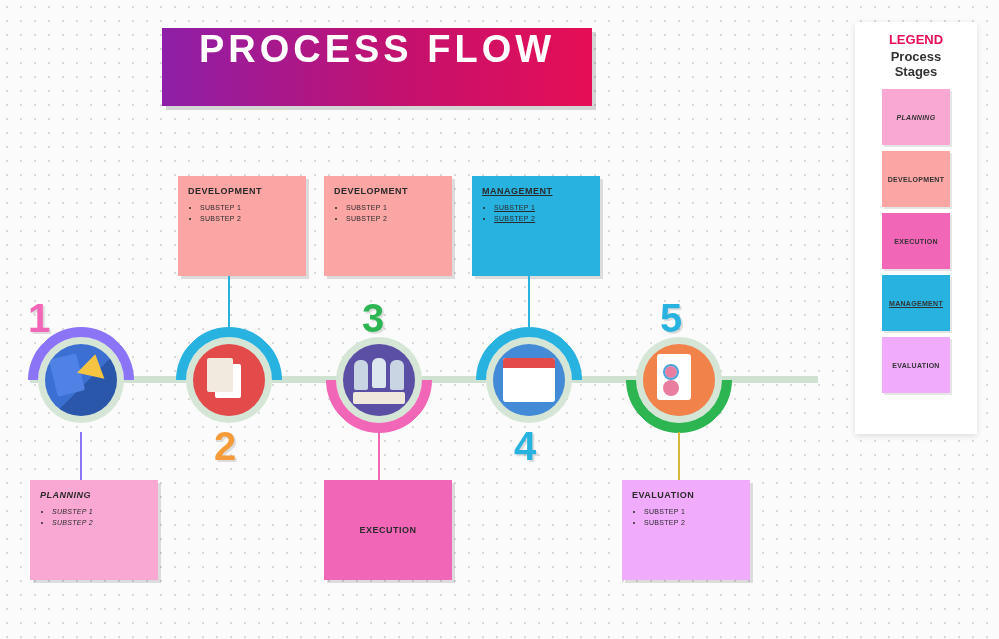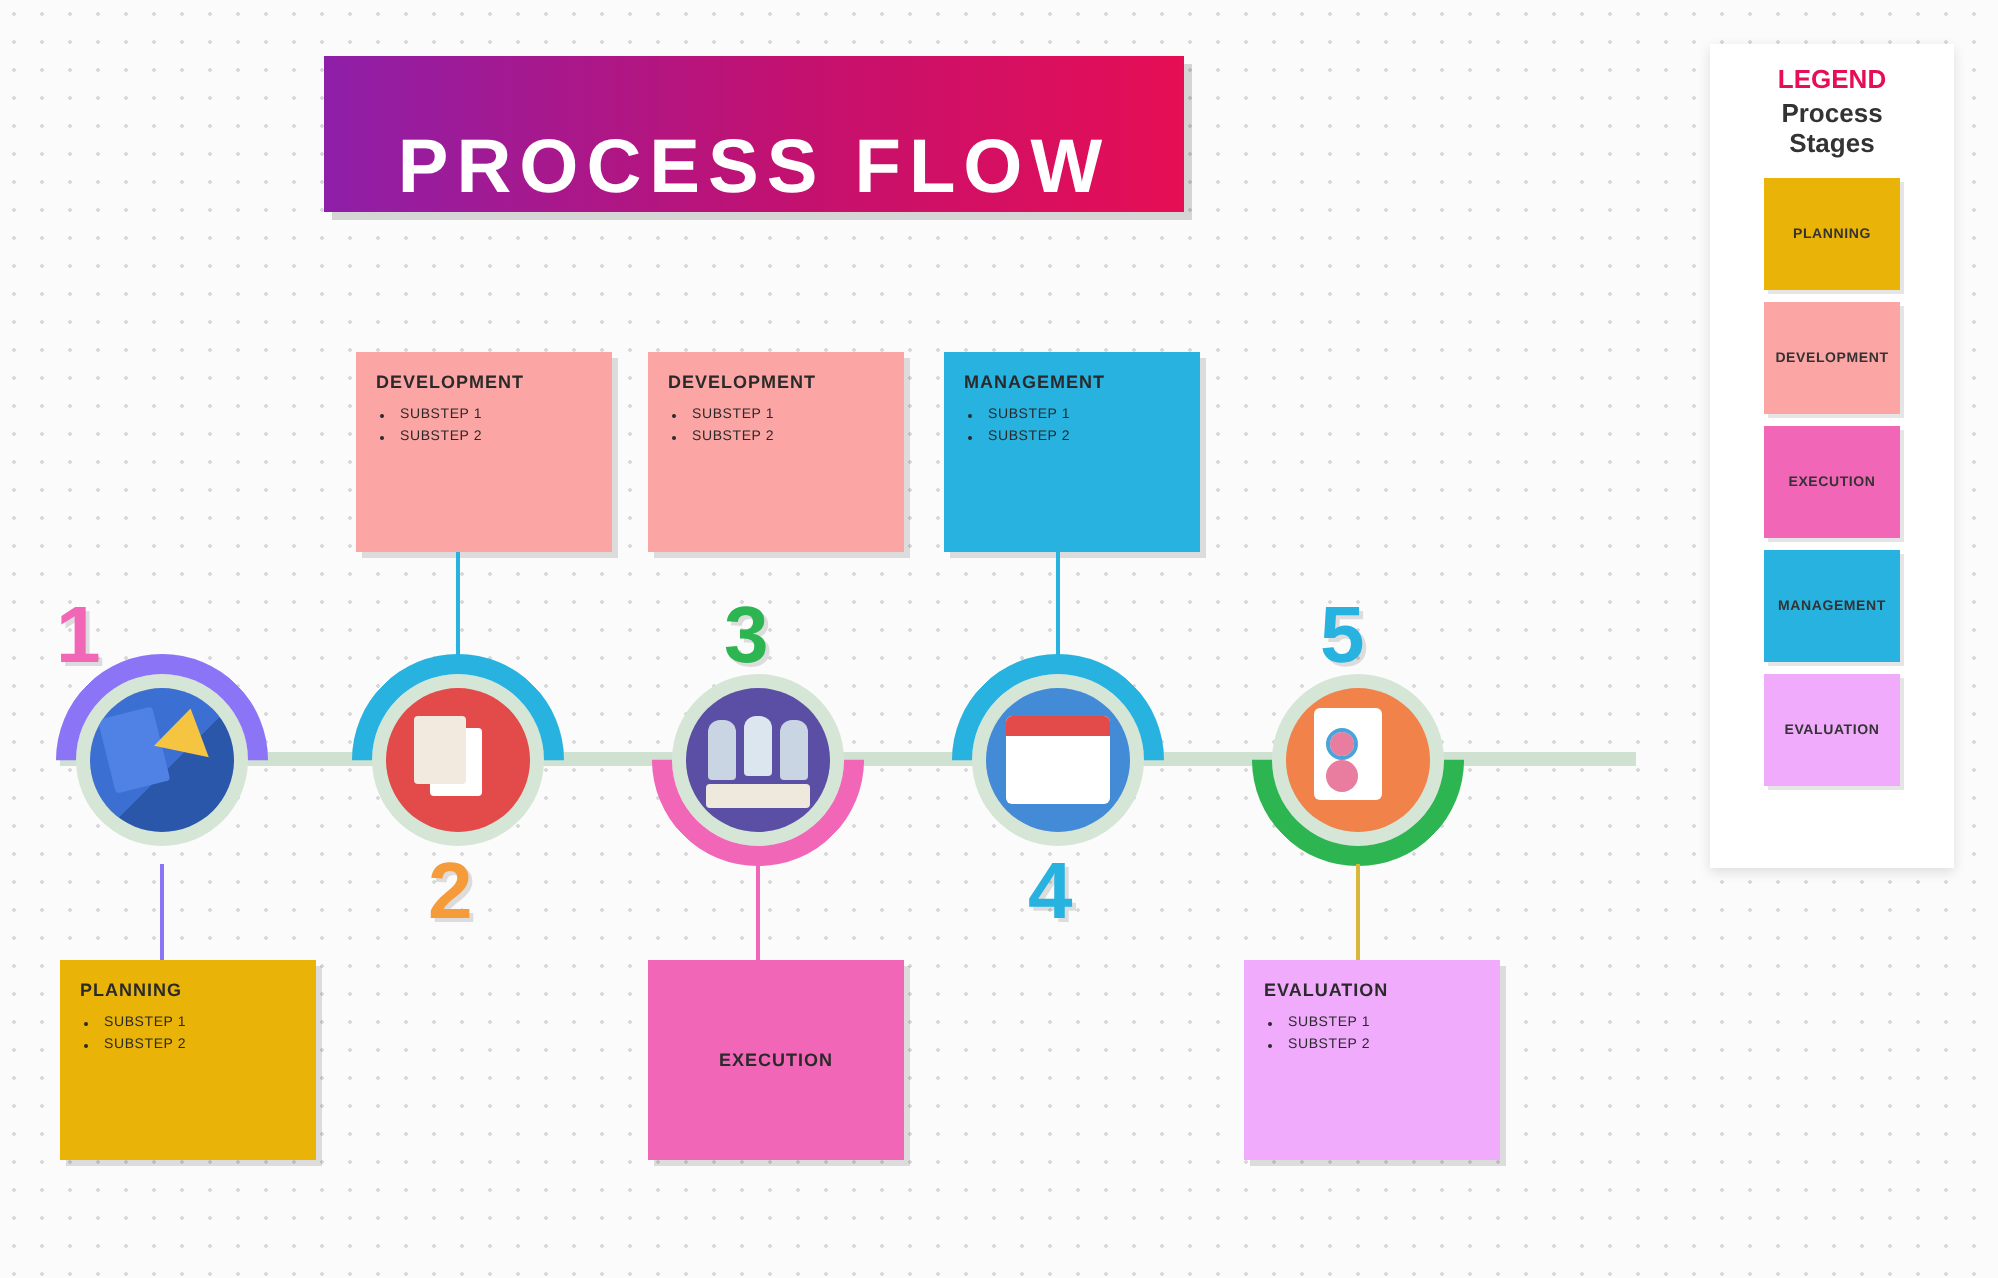--- a/index.html
+++ b/index.html
@@ -11,21 +11,21 @@
     background-size:14px 14px;
     position:relative;
     overflow:hidden;
     color:#333;
   }
   
   .title-banner{
     position:absolute;left:162px;top:28px;width:430px;height:78px;
     background:linear-gradient(90deg,#8e1fa8 0%,#c3116f 55%,#e60e55 100%);
     box-shadow:4px 4px 0 rgba(0,0,0,.15);
-    display:flex;align-items:flex-end;justify-content:center;
+    display:flex;align-items:flex-start;justify-content:center;
   }
   .title-banner span{
     color:#fff;font-size:38px;font-weight:800;letter-spacing:4px;
     font-family:"Arial Black",Arial,sans-serif;
   }
   
   .timeline{
     position:absolute;left:30px;top:376px;width:788px;height:7px;
     background:#cfe1d0;
   }
@@ -71,24 +71,24 @@
   }
   .legend .lg-title{color:#e60e55;font-weight:800;font-size:13px;margin-bottom:2px;}
   .legend .lg-sub{font-size:13px;font-weight:600;margin-bottom:10px;}
   .legend .sw{
     width:68px;height:56px;margin:6px auto;
     box-shadow:2px 2px 0 rgba(0,0,0,.1);
     display:flex;align-items:center;justify-content:center;
     font-size:7px;font-weight:800;letter-spacing:.3px;color:#333;
   }
   
-  .c-purple{background:#eab308;}
+  .c-purple{background:#f9a8d4;font-style:italic;}
   .c-orange{background:#fca5a5;}
   .c-pink  {background:#f266b7;}
-  .c-blue  {background:#27b2e0;}
+  .c-blue  {background:#27b2e0;text-decoration:underline;}
   .c-yellow{background:#f0abfc;}
   .t-purple{color:#8b74f5;}
   .t-orange{color:#f59b3a;}
   .t-pink  {color:#f266b7;}
   .t-blue  {color:#27b2e0;}
   .t-green {color:#2cb551;}
   .exec-center{justify-content:center;align-items:center;display:flex;}
   .exec-center h4{margin:0;}
   
   .ic{position:relative;width:100%;height:100%;}

